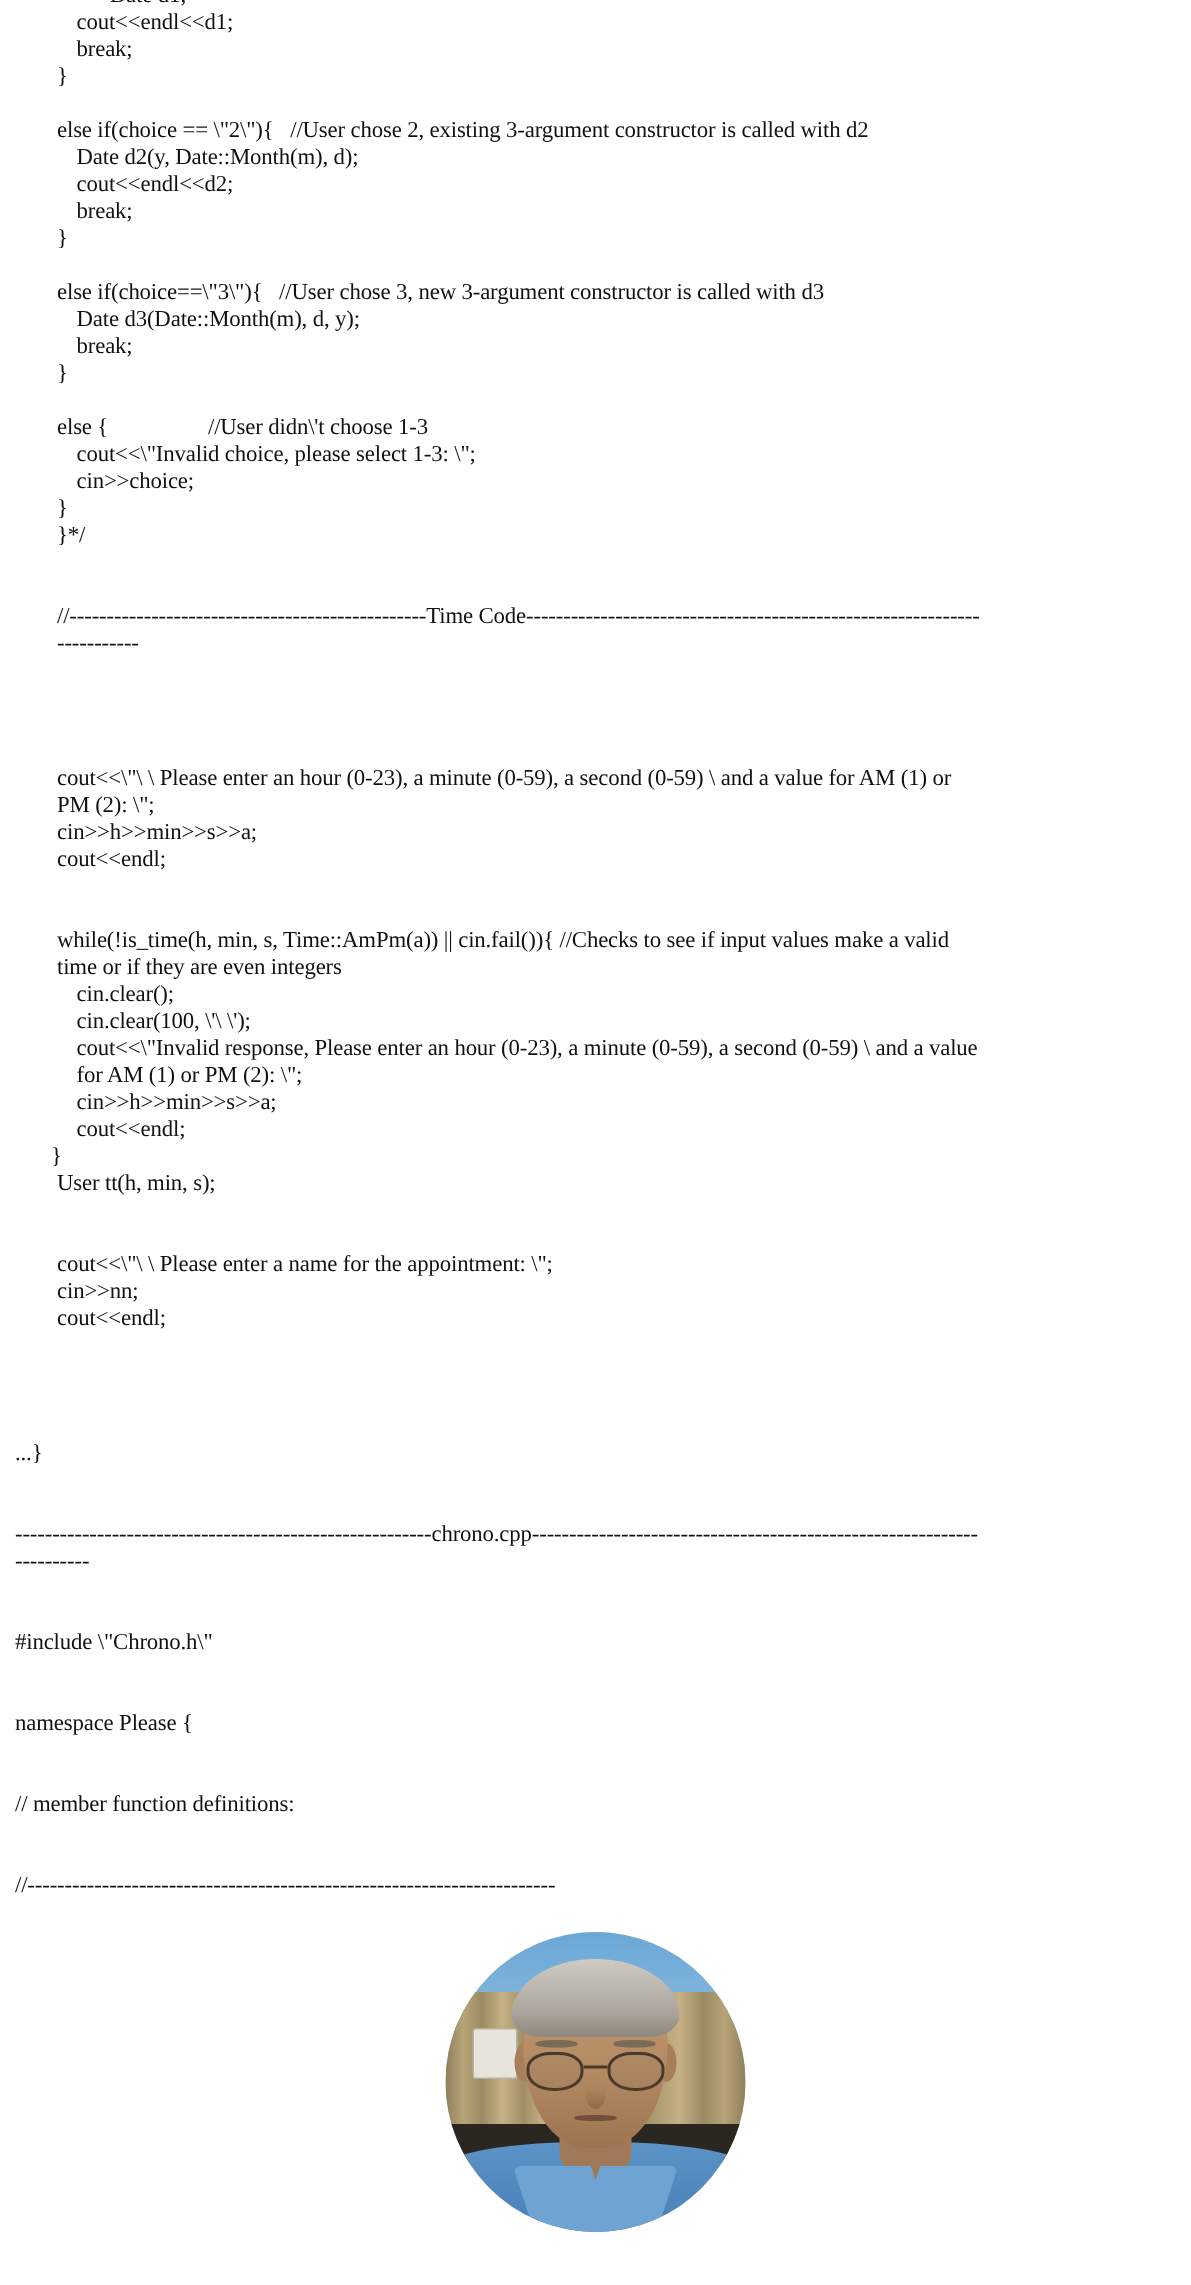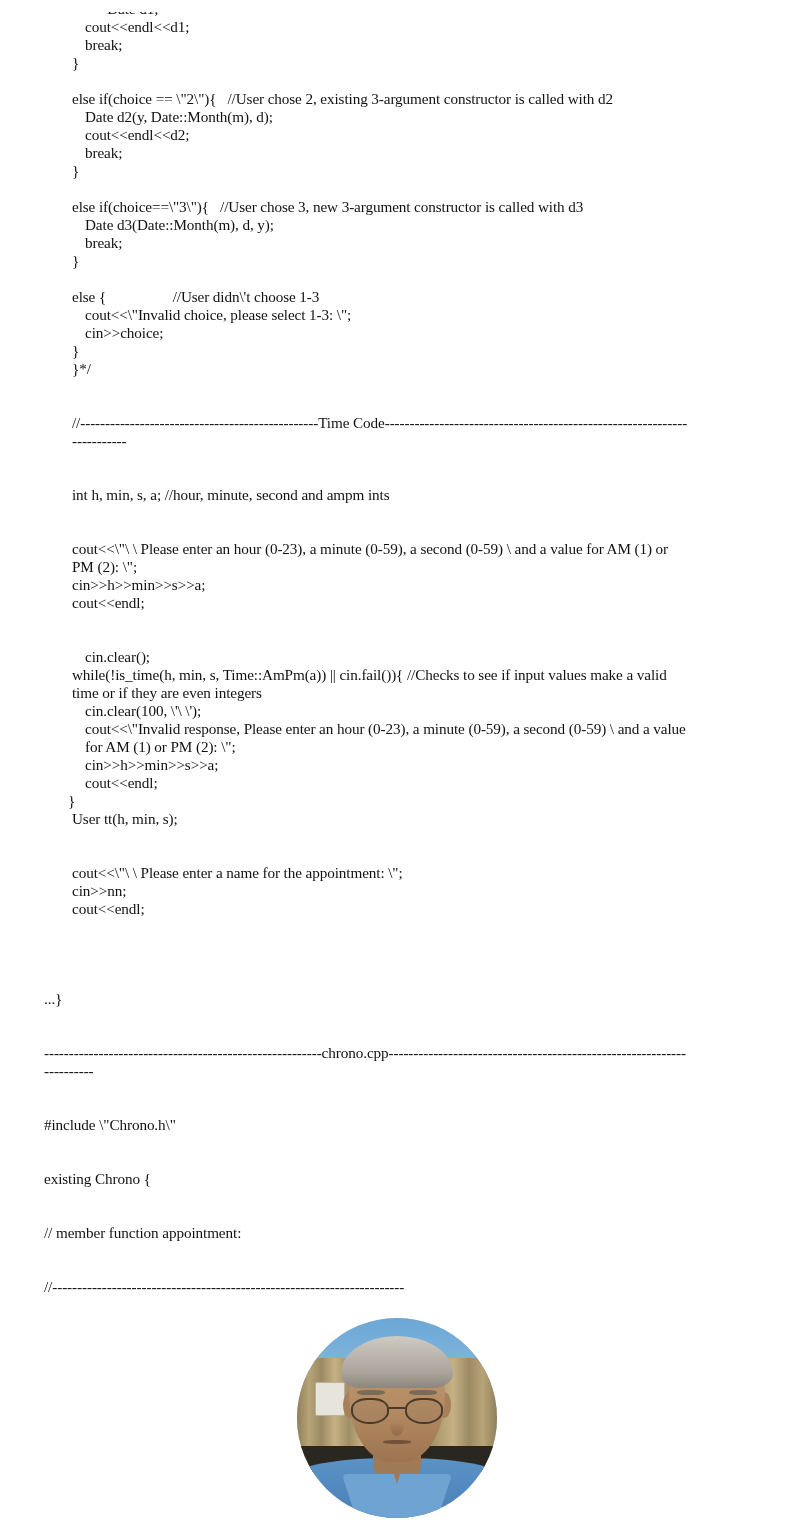--- a/index.html
+++ b/index.html
@@ -13,24 +13,23 @@
     min-height: 1523px;
     position: relative;
     font-family: "Liberation Serif", "DejaVu Serif", serif;
     color: #111111;
     overflow: hidden;
   }
 
   
   #code-document {
     position: relative;
-    padding: 12px 8px 0 10px;
+    padding: 0 8px 0 10px;
     box-sizing: border-box;
     width: 664px;
-    margin-left: 34px;
   }
 
   .code-line {
     font-family: "Liberation Serif", "DejaVu Serif", serif;
     font-size: 15.2px;
     line-height: 18px;
     white-space: pre-wrap;
     word-wrap: break-word;
     color: #111111;
     letter-spacing: -0.1px;
@@ -253,30 +252,29 @@
   <div class="code-line ind-0" style="padding-left:28px">}*/</div>
 
   <div class="blank"></div>
   <div class="blank"></div>
 
   <div class="divider-line divider-indent">//------------------------------------------------Time Code------------------------------------------------------------------------</div>
 
   <div class="blank"></div>
   <div class="blank"></div>
 
-  <div class="code-line ind-1">int h, min, s, a; //hour, minute, second and ampm ints</div>
   <div class="blank"></div>
   <div class="blank"></div>
   <div class="code-line ind-1">cout&lt;&lt;\"\ \ Please enter an hour (0-23), a minute (0-59), a second (0-59) \ and a value for AM (1) or PM (2): \";</div>
   <div class="code-line ind-1">cin&gt;&gt;h&gt;&gt;min&gt;&gt;s&gt;&gt;a;</div>
   <div class="code-line ind-1">cout&lt;&lt;endl;</div>
   <div class="blank"></div>
   <div class="blank"></div>
+  <div class="code-line ind-1">while(!is_time(h, min, s, Time::AmPm(a)) || cin.fail()){ //Checks to see if input values make a valid time or if they are even integers</div>
   <div class="code-line ind-2">cin.clear();</div>
-  <div class="code-line ind-1">while(!is_time(h, min, s, Time::AmPm(a)) || cin.fail()){ //Checks to see if input values make a valid time or if they are even integers</div>
   <div class="code-line ind-2">cin.clear(100, \'\ \');</div>
   <div class="code-line ind-2">cout&lt;&lt;\"Invalid response, Please enter an hour (0-23), a minute (0-59), a second (0-59) \ and a value for AM (1) or PM (2): \";</div>
   <div class="code-line ind-2">cin&gt;&gt;h&gt;&gt;min&gt;&gt;s&gt;&gt;a;</div>
   <div class="code-line ind-2">cout&lt;&lt;endl;</div>
   <div class="code-line ind-1" style="padding-left:24px">}</div>
   <div class="code-line ind-1">User tt(h, min, s);</div>
   <div class="blank"></div>
   <div class="blank"></div>
   <div class="code-line ind-1">cout&lt;&lt;\"\ \ Please enter a name for the appointment: \";</div>
   <div class="code-line ind-1">cin&gt;&gt;nn;</div>
@@ -291,24 +289,24 @@
   <div class="blank"></div>
 
   <div class="divider-line">--------------------------------------------------------chrono.cpp----------------------------------------------------------------------</div>
 
   <div class="blank"></div>
   <div class="blank"></div>
 
   <div class="code-line ind-0">#include \"Chrono.h\"</div>
   <div class="blank"></div>
   <div class="blank"></div>
-  <div class="code-line ind-0">existing Chrono {</div>
-  <div class="blank"></div>
-  <div class="blank"></div>
-  <div class="code-line ind-0">// member function appointment:</div>
+  <div class="code-line ind-0">namespace Please {</div>
+  <div class="blank"></div>
+  <div class="blank"></div>
+  <div class="code-line ind-0">// member function definitions:</div>
   <div class="blank"></div>
   <div class="blank"></div>
   <div class="divider-line">//-----------------------------------------------------------------------</div>
 
 </div>
 
 <div id="avatar-block">
   <div id="avatar">
     <div class="sky"></div>
     <div class="wall"></div>

